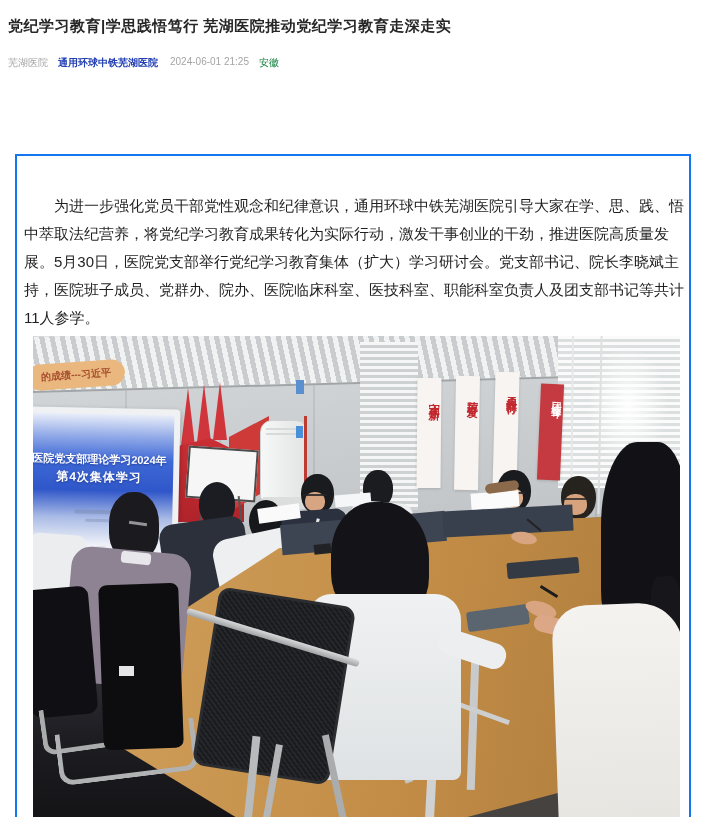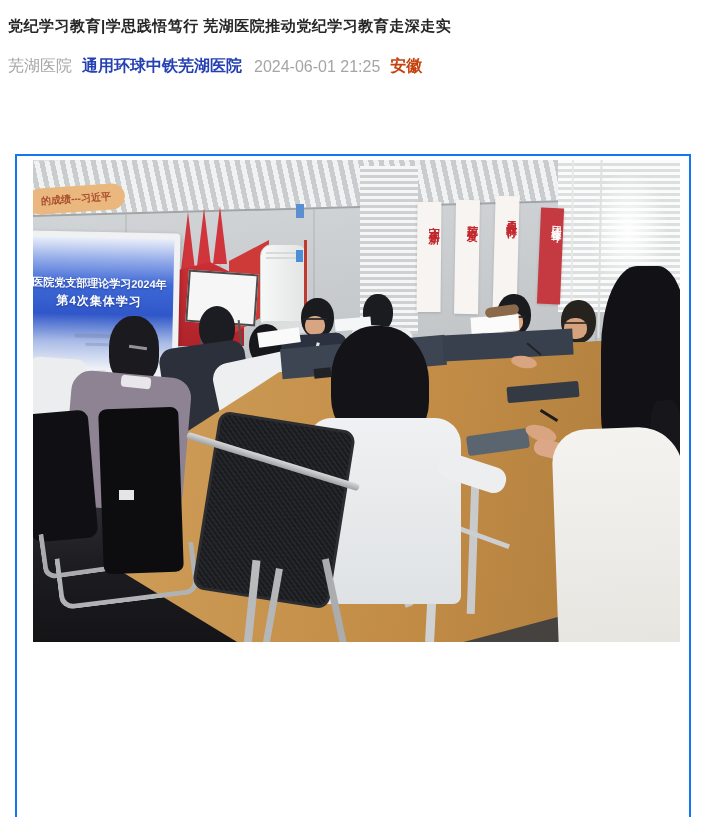--- a/index.html
+++ b/index.html
@@ -1,23 +1,23 @@
 <!DOCTYPE html>
 <html><head>
 <meta charset="utf-8">
 <style>
   html,body{margin:0;padding:0;background:#ffffff;width:715px;height:817px;overflow:hidden;
     font-family:"Liberation Sans","DejaVu Sans",sans-serif;}
   .page{position:relative;width:715px;height:817px;background:#fff;}
   h1.title{margin:12px 8px 0 8px;font-size:15px;line-height:28px;font-weight:700;color:#262626;letter-spacing:.5px;}
-  .meta{margin:16px 8px 0 8px;font-size:16px;color:#9b9b9b;display:flex;align-items:center;}
+  .meta{margin:16px 8px 0 8px;font-size:10px;color:#9b9b9b;display:flex;align-items:flex-start;}
   .meta .src{color:#a5a5a5;margin-right:10px;}
   .meta a.pub{color:#2440b3;font-weight:600;text-decoration:none;margin-right:12px;cursor:pointer;}
   .meta .dt{color:#a5a5a5;margin-right:10px;}
-  .meta .rg{color:#c2410c;font-weight:bold;}
+  .meta .rg{color:#15803d;}
   .content-box{position:absolute;left:15px;top:142px;width:672px;height:671px;border:2px solid #1476f0;background:#fff;}
   p.para{margin:36px 5px 0 7px;width:660px;font-size:15px;line-height:28px;color:#1f1f1f;text-indent:2em;word-break:break-all;}
   
   .photo{position:relative;margin:4px 0 0 16px;width:647px;height:482px;overflow:hidden;background:#b9bcbf;cursor:pointer;}
   .photo div{position:absolute;}
   .wall{left:0;top:0;width:647px;height:482px;background:linear-gradient(175deg,#d6d9db 0%,#c3c6c9 40%,#abaeb1 68%,#96989c 100%);}
   .wall-seams{left:0;top:30px;width:647px;height:250px;background:repeating-linear-gradient(90deg,transparent 0 92px,rgba(80,85,92,.12) 92px 94px);}
   .ceiling{left:-8px;top:-8px;width:664px;height:54px;background:#e0e2e3 repeating-linear-gradient(78deg,rgba(255,255,255,.55) 0 5px,rgba(168,172,175,.4) 5px 10px);transform:skewY(-1.6deg);border-bottom:2px solid #a2a5a8;}
   .sign{left:-6px;top:26px;width:98px;height:26px;background:#eab87e;border-radius:13px;transform:rotate(-4deg);
     color:#a84f2f;font-size:10px;font-weight:700;line-height:26px;text-align:center;}
@@ -135,20 +135,21 @@
   <h1 class="title">党纪学习教育|学思践悟笃行 芜湖医院推动党纪学习教育走深走实</h1>
 
   <div class="meta">
     <span class="src">芜湖医院</span>
     <a class="pub" href="#">通用环球中铁芜湖医院</a>
     <span class="dt">2024-06-01 21:25</span>
     <span class="rg">安徽</span>
   </div>
 
   <div class="content-box">
+    <p class="para">为进一步强化党员干部党性观念和纪律意识，通用环球中铁芜湖医院引导大家在学、思、践、悟中萃取法纪营养，将党纪学习教育成果转化为实际行动，激发干事创业的干劲，推进医院高质量发展。5月30日，医院党支部举行党纪学习教育集体（扩大）学习研讨会。党支部书记、院长李晓斌主持，医院班子成员、党群办、院办、医院临床科室、医技科室、职能科室负责人及团支部书记等共计11人参学。</p>
 
     <div class="photo">
 
       <div class="wall"></div>
       <div class="wall-seams"></div>
       <div class="ceiling"></div>
       <div class="win-mid"></div>
       <div class="win-right"></div>
       <div class="win-glow"></div>
       <div class="cord1"></div>

